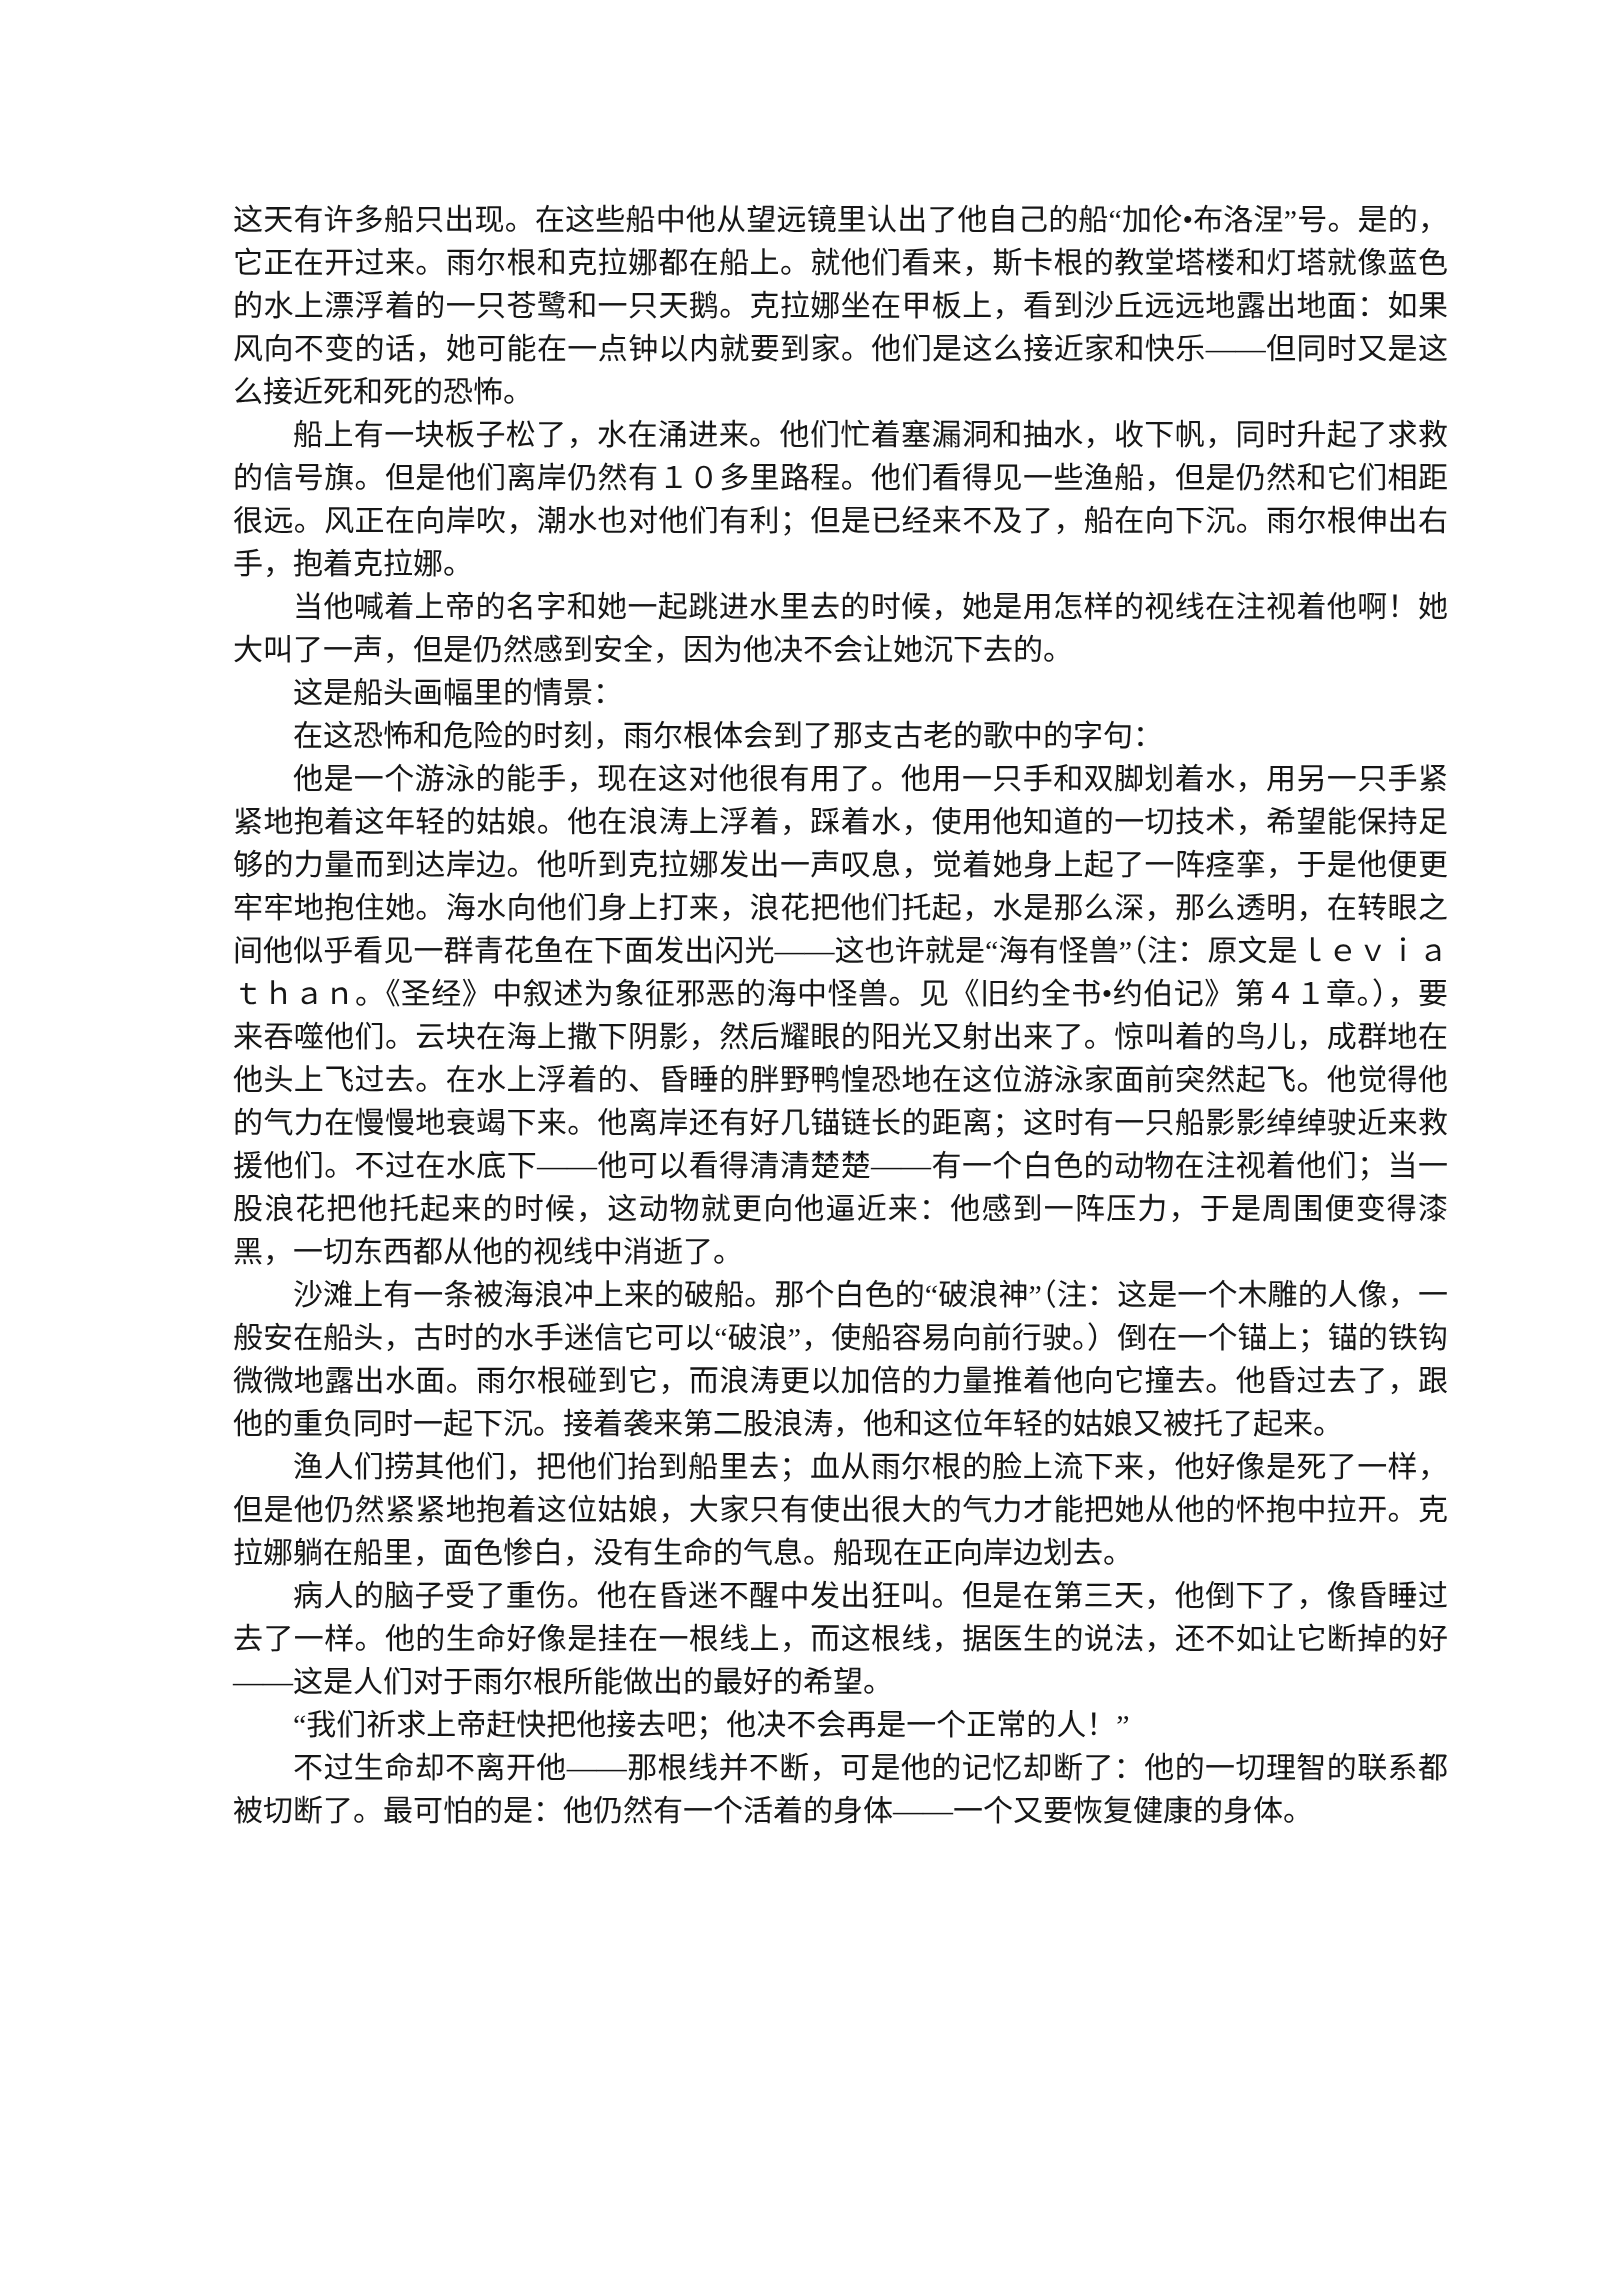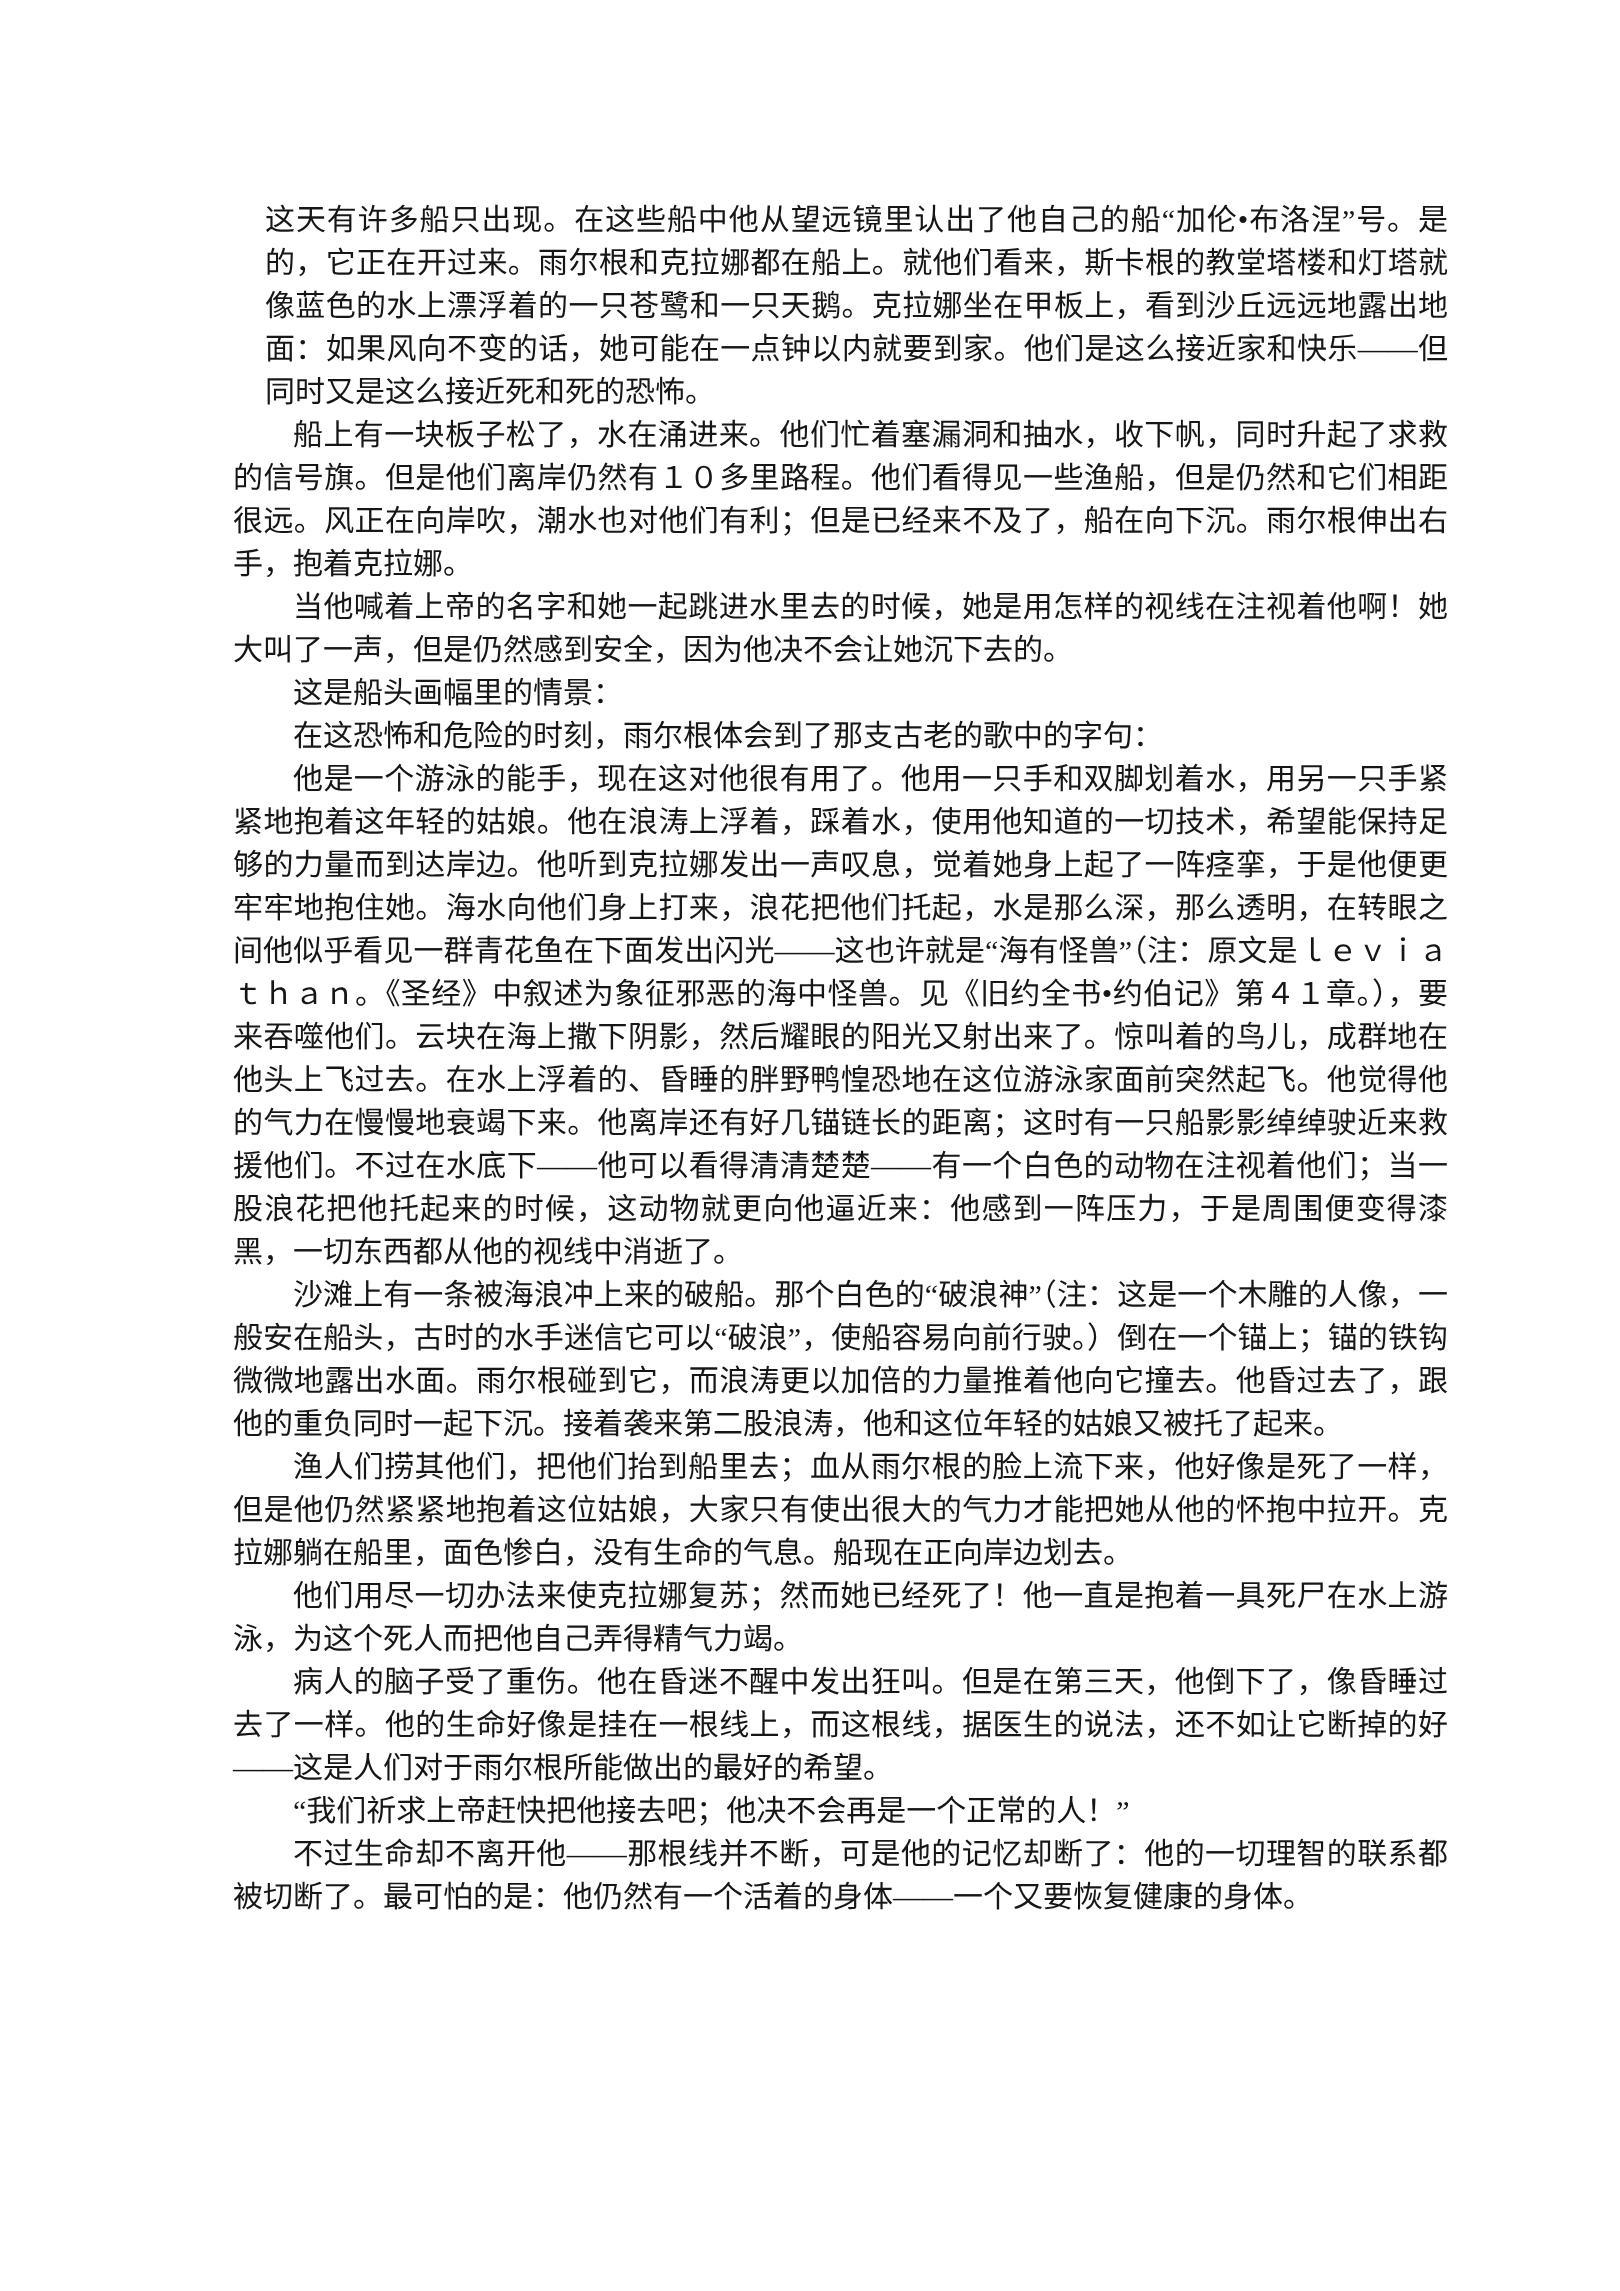--- a/index.html
+++ b/index.html
@@ -26,35 +26,33 @@
     text-align: justify;
     word-break: break-all;
   }
   .text-content p {
     margin: 0;
     padding: 0;
     text-indent: 2em;
   }
   .text-content p.flush {
     text-indent: 0;
-    margin-left: 32px;
   }
 </style>
 </head>
 <body>
 
 <div class="page">
   <div class="text-content">
     <p class="flush">这天有许多船只出现。在这些船中他从望远镜里认出了他自己的船“加伦•布洛涅”号。是的，它正在开过来。雨尔根和克拉娜都在船上。就他们看来，斯卡根的教堂塔楼和灯塔就像蓝色的水上漂浮着的一只苍鹭和一只天鹅。克拉娜坐在甲板上，看到沙丘远远地露出地面：如果风向不变的话，她可能在一点钟以内就要到家。他们是这么接近家和快乐——但同时又是这么接近死和死的恐怖。</p>
     <p>船上有一块板子松了，水在涌进来。他们忙着塞漏洞和抽水，收下帆，同时升起了求救的信号旗。但是他们离岸仍然有１０多里路程。他们看得见一些渔船，但是仍然和它们相距很远。风正在向岸吹，潮水也对他们有利；但是已经来不及了，船在向下沉。雨尔根伸出右手，抱着克拉娜。</p>
     <p>当他喊着上帝的名字和她一起跳进水里去的时候，她是用怎样的视线在注视着他啊！她大叫了一声，但是仍然感到安全，因为他决不会让她沉下去的。</p>
     <p>这是船头画幅里的情景：</p>
     <p>在这恐怖和危险的时刻，雨尔根体会到了那支古老的歌中的字句：</p>
     <p>他是一个游泳的能手，现在这对他很有用了。他用一只手和双脚划着水，用另一只手紧紧地抱着这年轻的姑娘。他在浪涛上浮着，踩着水，使用他知道的一切技术，希望能保持足够的力量而到达岸边。他听到克拉娜发出一声叹息，觉着她身上起了一阵痉挛，于是他便更牢牢地抱住她。海水向他们身上打来，浪花把他们托起，水是那么深，那么透明，在转眼之间他似乎看见一群青花鱼在下面发出闪光——这也许就是“海有怪兽”（注：原文是ｌｅｖｉａｔｈａｎ。《圣经》中叙述为象征邪恶的海中怪兽。见《旧约全书•约伯记》第４１章。），要来吞噬他们。云块在海上撒下阴影，然后耀眼的阳光又射出来了。惊叫着的鸟儿，成群地在他头上飞过去。在水上浮着的、昏睡的胖野鸭惶恐地在这位游泳家面前突然起飞。他觉得他的气力在慢慢地衰竭下来。他离岸还有好几锚链长的距离；这时有一只船影影绰绰驶近来救援他们。不过在水底下——他可以看得清清楚楚——有一个白色的动物在注视着他们；当一股浪花把他托起来的时候，这动物就更向他逼近来：他感到一阵压力，于是周围便变得漆黑，一切东西都从他的视线中消逝了。</p>
     <p>沙滩上有一条被海浪冲上来的破船。那个白色的“破浪神”（注：这是一个木雕的人像，一般安在船头，古时的水手迷信它可以“破浪”，使船容易向前行驶。）倒在一个锚上；锚的铁钩微微地露出水面。雨尔根碰到它，而浪涛更以加倍的力量推着他向它撞去。他昏过去了，跟他的重负同时一起下沉。接着袭来第二股浪涛，他和这位年轻的姑娘又被托了起来。</p>
     <p>渔人们捞其他们，把他们抬到船里去；血从雨尔根的脸上流下来，他好像是死了一样，但是他仍然紧紧地抱着这位姑娘，大家只有使出很大的气力才能把她从他的怀抱中拉开。克拉娜躺在船里，面色惨白，没有生命的气息。船现在正向岸边划去。</p>
-    <p>他们用尽一切办法来使克拉娜复苏；然而她已经死了！他一直是抱着一具死尸在水上游泳，为这个死人而把他自己弄得精气力竭。</p>
     <p>病人的脑子受了重伤。他在昏迷不醒中发出狂叫。但是在第三天，他倒下了，像昏睡过去了一样。他的生命好像是挂在一根线上，而这根线，据医生的说法，还不如让它断掉的好——这是人们对于雨尔根所能做出的最好的希望。</p>
     <p>“我们祈求上帝赶快把他接去吧；他决不会再是一个正常的人！”</p>
     <p>不过生命却不离开他——那根线并不断，可是他的记忆却断了：他的一切理智的联系都被切断了。最可怕的是：他仍然有一个活着的身体——一个又要恢复健康的身体。</p>
   </div>
 </div>
 
 
 </body></html>

